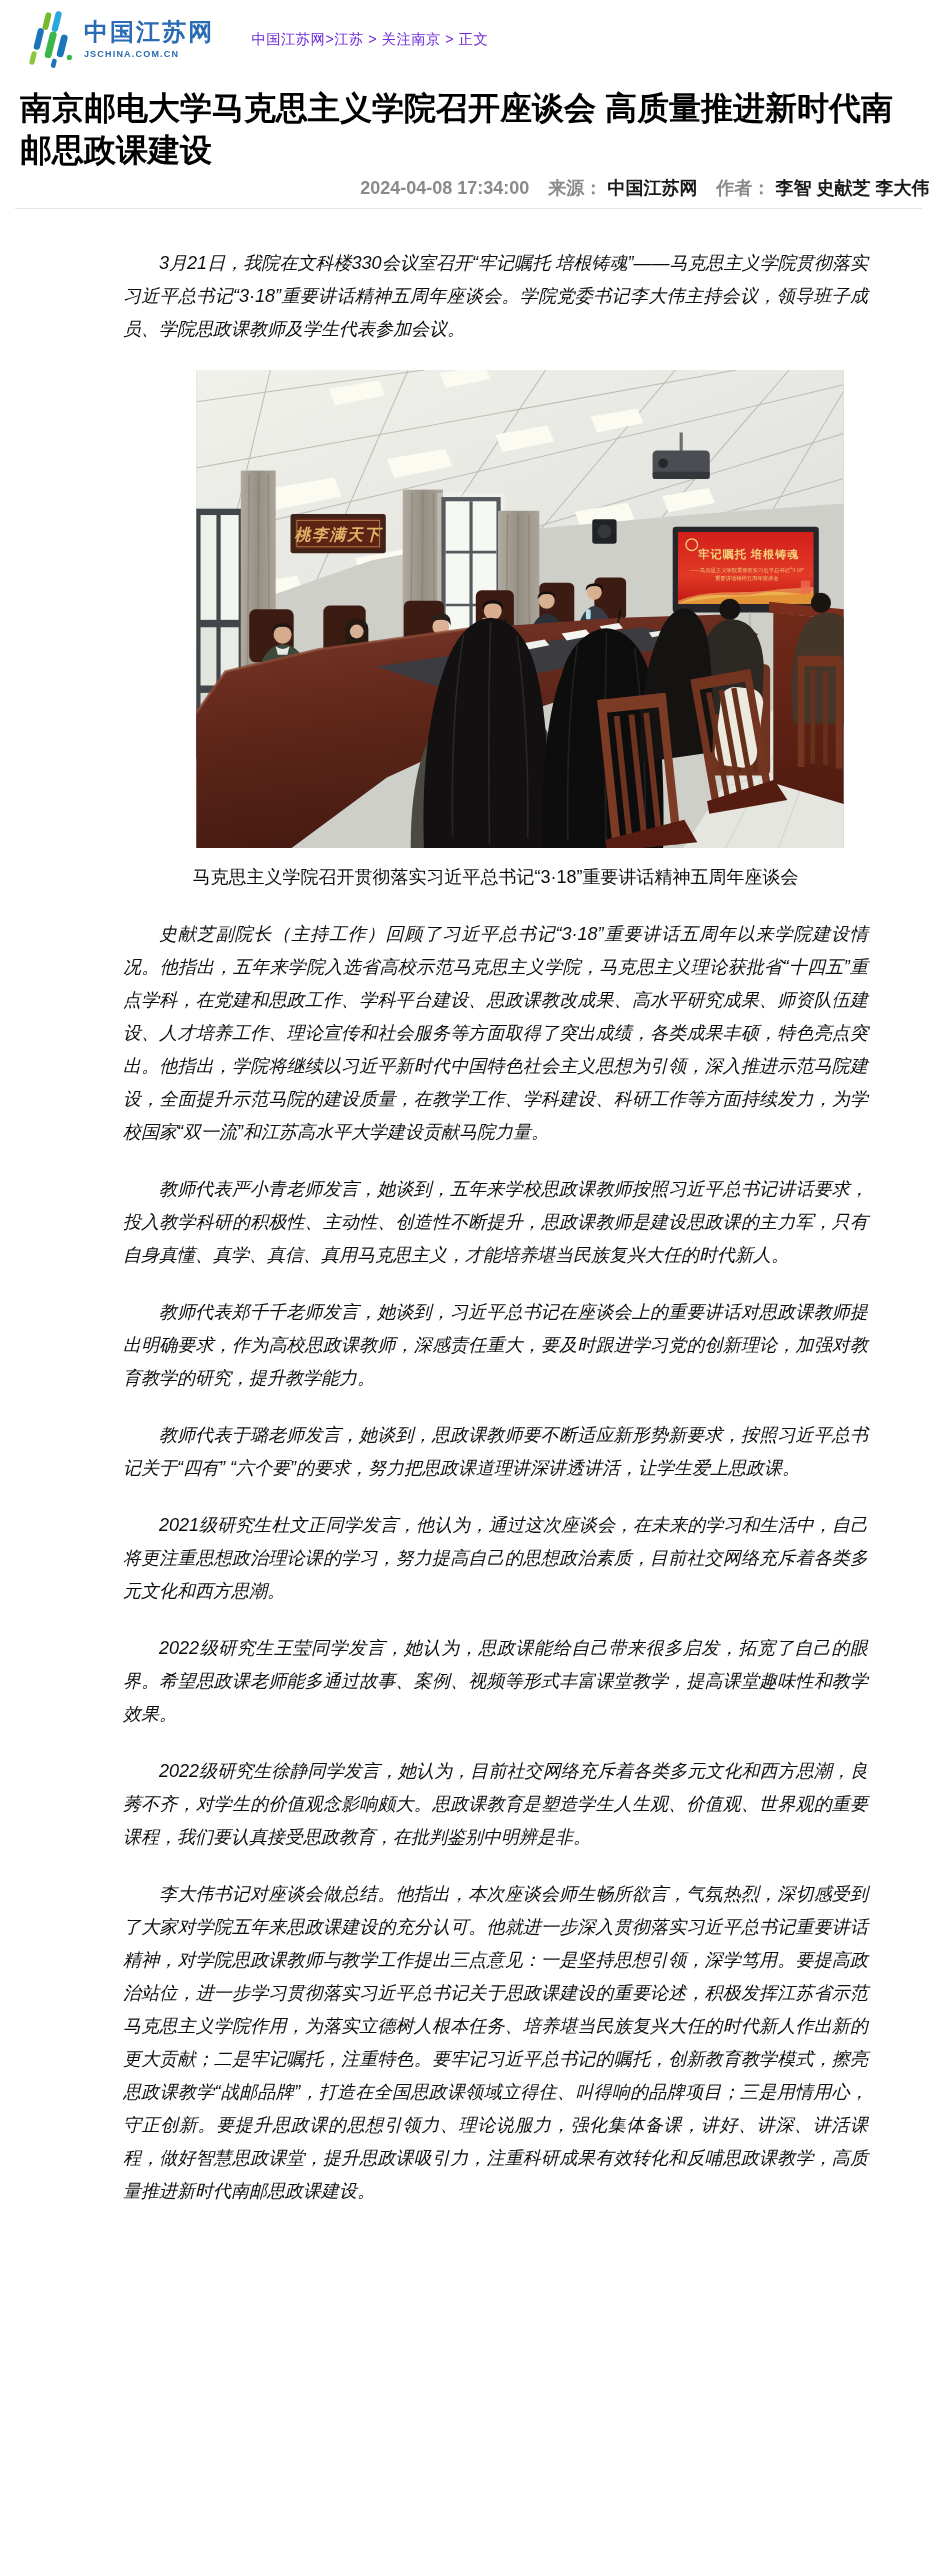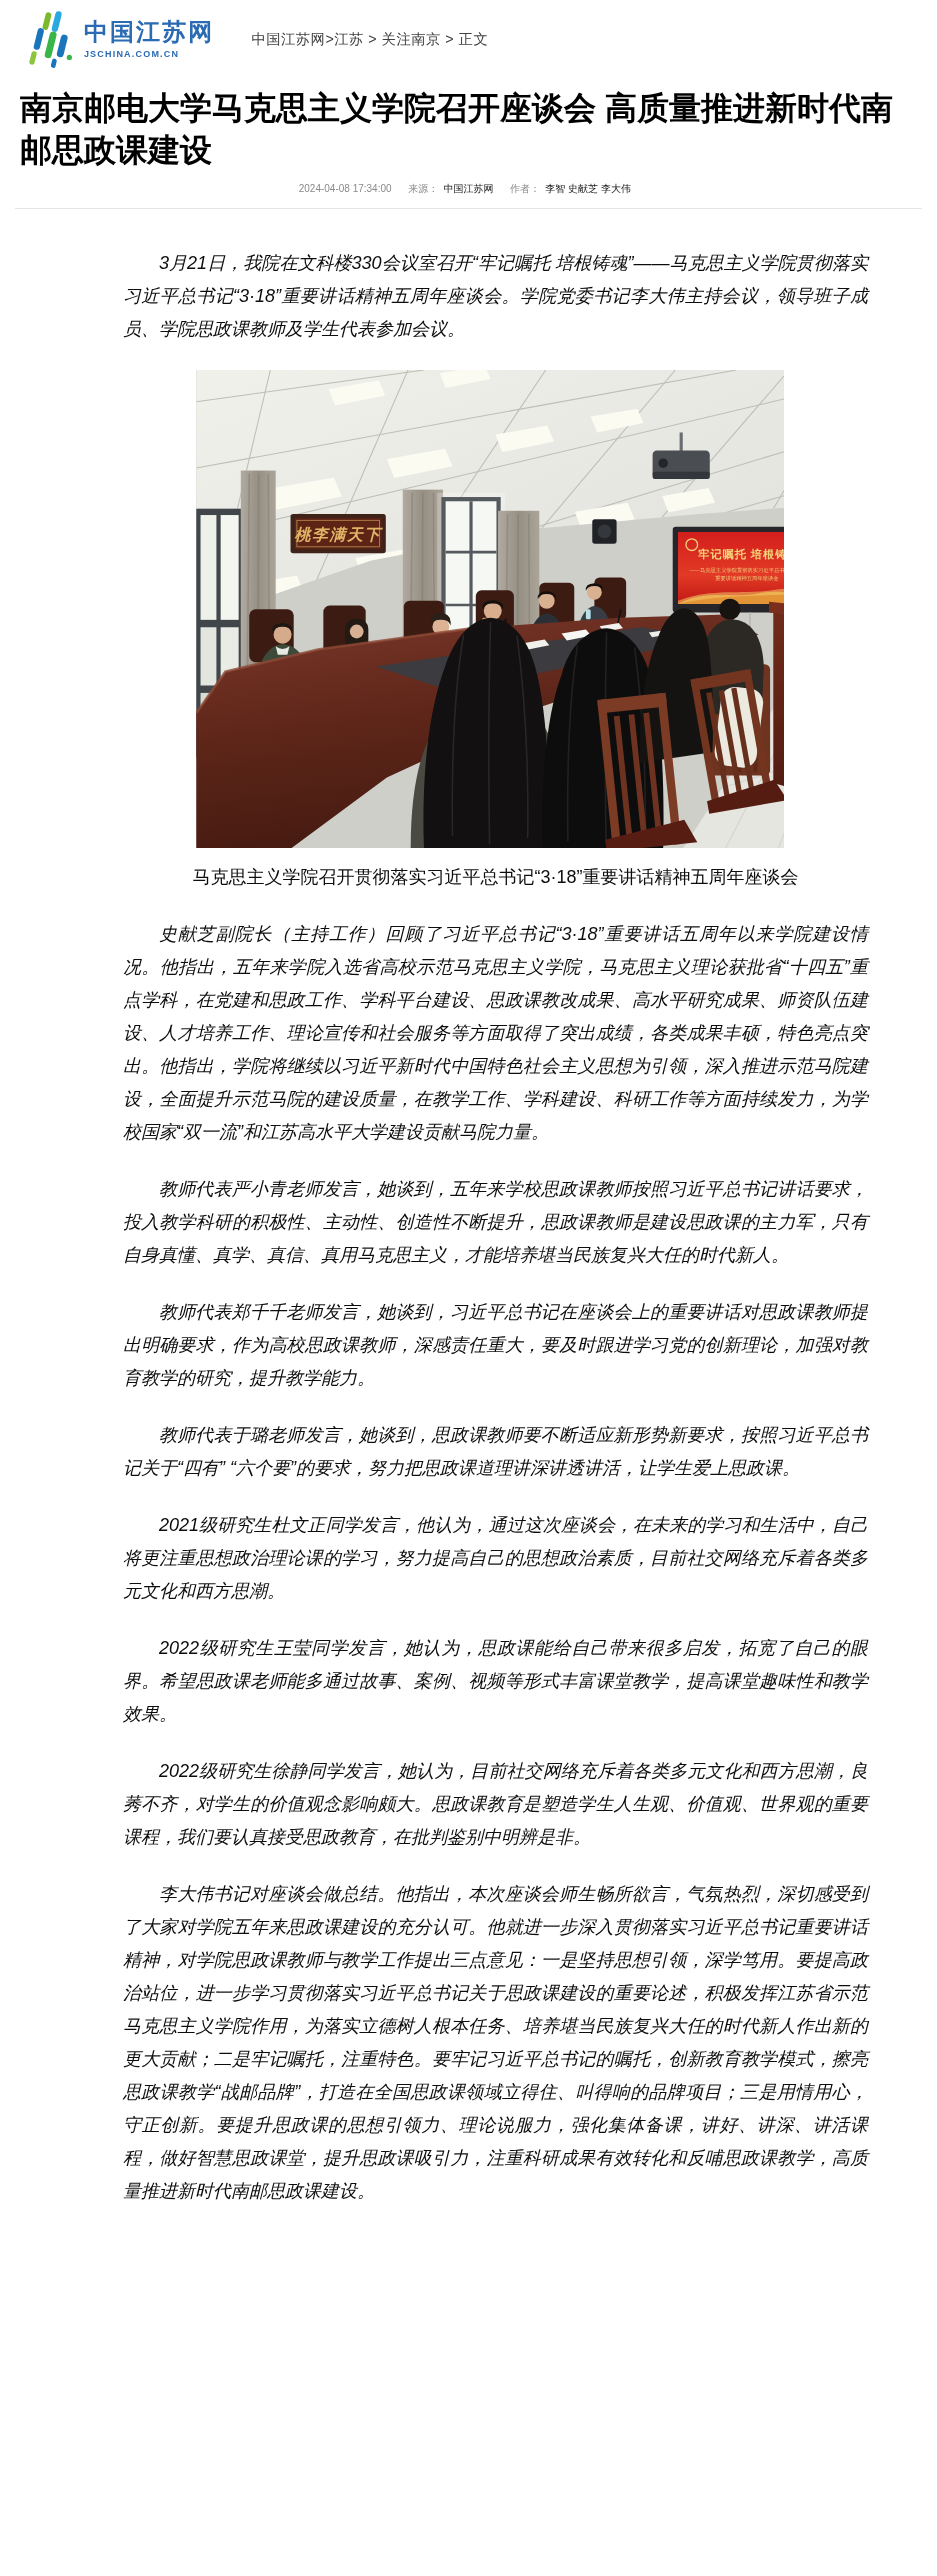--- a/index.html
+++ b/index.html
@@ -26,40 +26,41 @@
     font-size: 24px; font-weight: bold; color: #2a6bb3;
     letter-spacing: 2.1px; line-height: 1.1;
   }
   .logo-en {
     font-size: 9px; font-weight: bold; color: #2a6bb3;
     letter-spacing: 1.2px; margin-top: 3.2px;
   }
   .breadcrumb {
     margin-left: 37px;
     font-size: 14.3px;
-    color: #404040;
+    color: #6d28d9;
     letter-spacing: 0.5px;
     cursor: pointer;
   }
 
   
   h1.article-title {
     margin: 13.8px 21px 0 20px;
     font-size: 32px;
     line-height: 42px;
     font-weight: bold;
     color: #000;
   }
   .article-meta {
     margin: 7.4px 7.4px 0 0;
-    text-align: center;
-    font-size: 10px;
+    text-align: right;
+    font-size: 18px;
     line-height: 21px;
     color: #8a8a8a;
     white-space: nowrap;
+    font-weight: bold;
   }
   .article-meta .m-label { color: #8a8a8a; margin-left: 13.8px; }
   .article-meta .m-value { color: #1a1a1a; margin-left: 5.3px; }
   .divider {
     border: none;
     border-top: 1.1px solid #e4e4e4;
     margin: 9px 15px 0 15px;
   }
 
   
@@ -70,21 +71,21 @@
     color: #0d0d0d;
     text-align: justify;
   }
   .article-body p {
     text-indent: 2em;
     margin: 0 0 24px 0;
     font-style: italic;
   }
   figure.article-figure { margin: 2.6px 0 24px 0; }
   .photo-frame {
-    width: 588px;
+    width: 648px;
     height: 478px;
     margin-left: 73px;
     overflow: hidden;
     background: #d0d0cb;
   }
   .photo-frame svg { display: block; }
   figcaption {
     margin-top: 12.7px;
     text-align: center;
     text-indent: 0;

